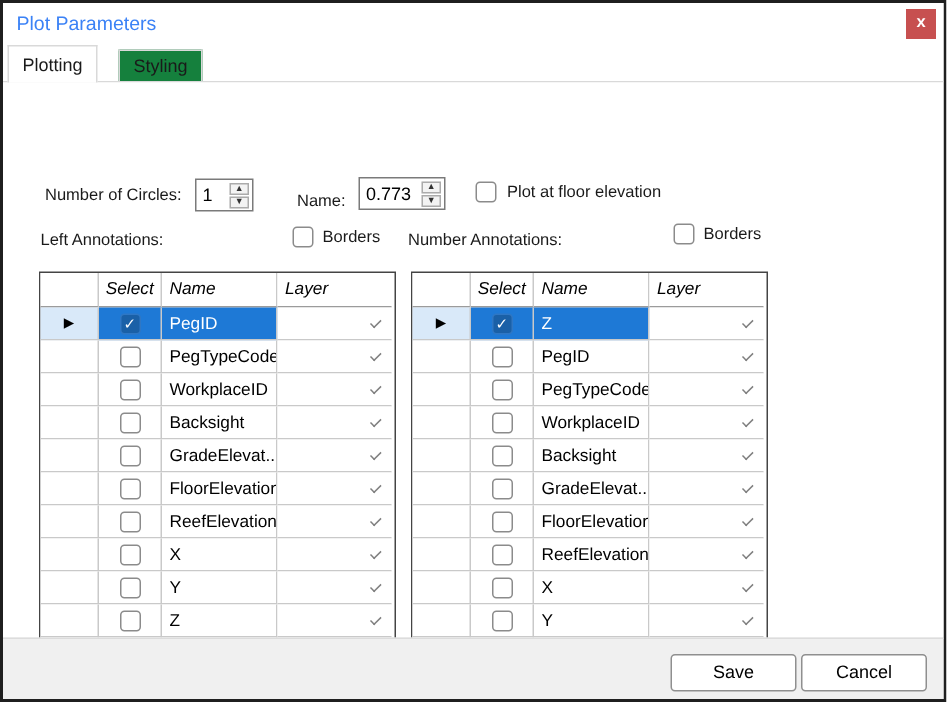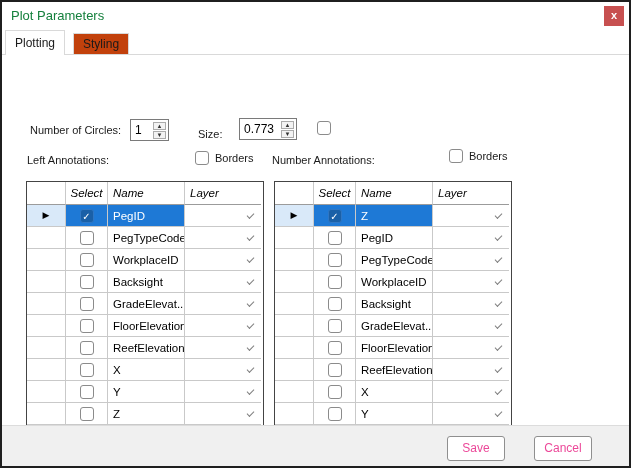--- a/index.html
+++ b/index.html
@@ -12,30 +12,30 @@
     --gridline:#c9c9c9;
     --tab-border:#d9d9d9;
   }
   *{box-sizing:border-box;margin:0;padding:0;}
   html,body{width:631px;height:468px;overflow:hidden;}
   body{font-family:"Liberation Sans",sans-serif;background:#fff;}
   .dialog{position:relative;width:631px;height:468px;border:2px solid #1f1f1f;background:#fff;}
 
   
   .titlebar{position:absolute;left:0;top:0;right:0;height:28px;background:#fff;}
-  .title{position:absolute;left:9px;top:6px;font-size:13px;color:#15803d;}
+  .title{position:absolute;left:9px;top:6px;font-size:13px;color:#3b82f6;}
   .close-btn{position:absolute;right:5px;top:4px;width:20px;height:20px;background:var(--close-red);
     color:#fff;font-size:11px;font-weight:bold;text-align:center;line-height:19px;cursor:default;}
 
   
   .tabstrip{position:absolute;left:0;top:28px;right:0;height:25px;display:flex;align-items:flex-end;
     border-bottom:1px solid var(--tab-border);background:#fff;}
   .tab{border:1px solid var(--tab-border);border-bottom:none;background:#fff;padding:0 9px;font-size:12px;color:#1a1a1a;}
   .tab.active{height:25px;line-height:24px;margin-left:3px;margin-bottom:-1px;z-index:2;position:relative;background:#fff;text-align:right;}
-  .tab.inactive{height:21px;line-height:20px;margin-left:8px;background:#c2410c;}
+  .tab.inactive{height:21px;line-height:20px;margin-left:14px;background:#15803d;}
 
   
   .content{position:absolute;left:0;top:53px;right:0;height:370px;background:#fff;}
   .lbl{position:absolute;font-size:11px;color:#1a1a1a;white-space:nowrap;}
 
   .spinner{position:absolute;height:22px;border:1px solid #7a7a7a;background:#fff;}
   .spin-val{position:absolute;left:4px;top:3px;font-size:12px;color:#000;}
   .spin-btns{position:absolute;right:1px;top:1px;bottom:1px;width:15px;display:flex;flex-direction:column;gap:1px;padding:1px;}
   .spin-b{flex:1;border:1px solid #ababab;background:#f3f3f3;font-size:6px;line-height:6px;color:#333;
     display:flex;align-items:center;justify-content:center;}
@@ -57,22 +57,22 @@
   .gc.selhdr{background:#d9e9f9;}
   .rowarrow{font-size:9px;color:#000;line-height:9px;}
   .cb{width:14px;height:14px;border:1px solid #8b8b8b;border-radius:3px;background:#fff;}
   .cb.on{background:var(--cb-blue);border-color:#2f77c4;color:#fff;font-size:10px;line-height:13px;text-align:center;}
   .chev{position:absolute;right:7px;top:8px;width:7px;height:4px;border-left:1.5px solid #7f7f7f;
     border-bottom:1.5px solid #7f7f7f;transform:rotate(-45deg);transform-origin:center;}
   .gsb{position:absolute;left:0;right:0;bottom:0;height:9px;background:var(--sb-gray);border-top:1px solid #e3e3e3;}
 
   
   .footer{position:absolute;left:0;right:0;bottom:0;height:41px;background:var(--footer-bg);border-top:1px solid #dcdcdc;}
-  .btn{position:absolute;width:58px;height:25px;background:#fff;border:1px solid #8f8f8f;border-radius:3px;
-    font-family:"Liberation Sans",sans-serif;font-size:12px;color:#ec4899;text-align:center;line-height:23px;}
+  .btn{position:absolute;width:84px;height:25px;background:#fff;border:1px solid #8f8f8f;border-radius:3px;
+    font-family:"Liberation Sans",sans-serif;font-size:12px;color:#000000;text-align:center;line-height:23px;}
 </style>
 </head>
 <body>
 
 <div class="dialog">
 
   <div class="titlebar">
     <span class="title">Plot Parameters</span>
     <div class="close-btn">x</div>
   </div>
@@ -86,30 +86,31 @@
 
     <span class="lbl" style="left:28px;top:69px;">Number of Circles:</span>
     <div class="spinner" style="left:128px;top:64px;width:39px;">
       <span class="spin-val">1</span>
       <div class="spin-btns">
         <div class="spin-b">▲</div>
         <div class="spin-b">▼</div>
       </div>
     </div>
 
-    <span class="lbl" style="left:196px;top:73px;">Size:</span>
+    <span class="lbl" style="left:196px;top:73px;">Name:</span>
     <div class="spinner" style="left:237px;top:63px;width:58px;">
       <span class="spin-val">0.773</span>
       <div class="spin-btns">
         <div class="spin-b">▲</div>
         <div class="spin-b">▼</div>
       </div>
     </div>
 
     <span class="fcb" style="left:315px;top:66px;"></span>
+    <span class="lbl" style="left:336px;top:67px;">Plot at floor elevation</span>
 
     <span class="lbl" style="left:25px;top:99px;text-align:right;">Left Annotations:</span>
     <span class="fcb" style="left:193px;top:96px;"></span>
     <span class="lbl" style="left:213px;top:97px;">Borders</span>
 
     <span class="lbl" style="left:270px;top:99px;">Number Annotations:</span>
     <span class="fcb" style="left:447px;top:94px;"></span>
     <span class="lbl" style="left:467px;top:95px;">Borders</span>
 
     <div class="grid" id="grid-left" style="left:24px;">

